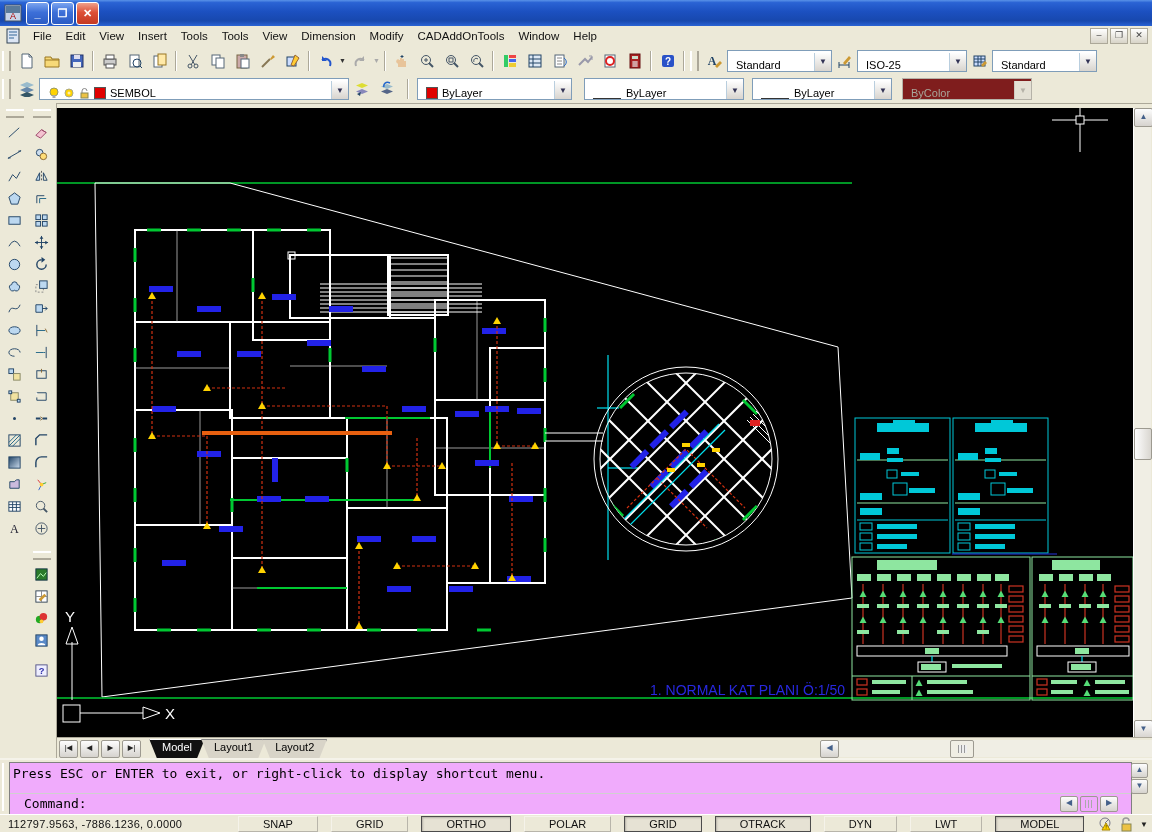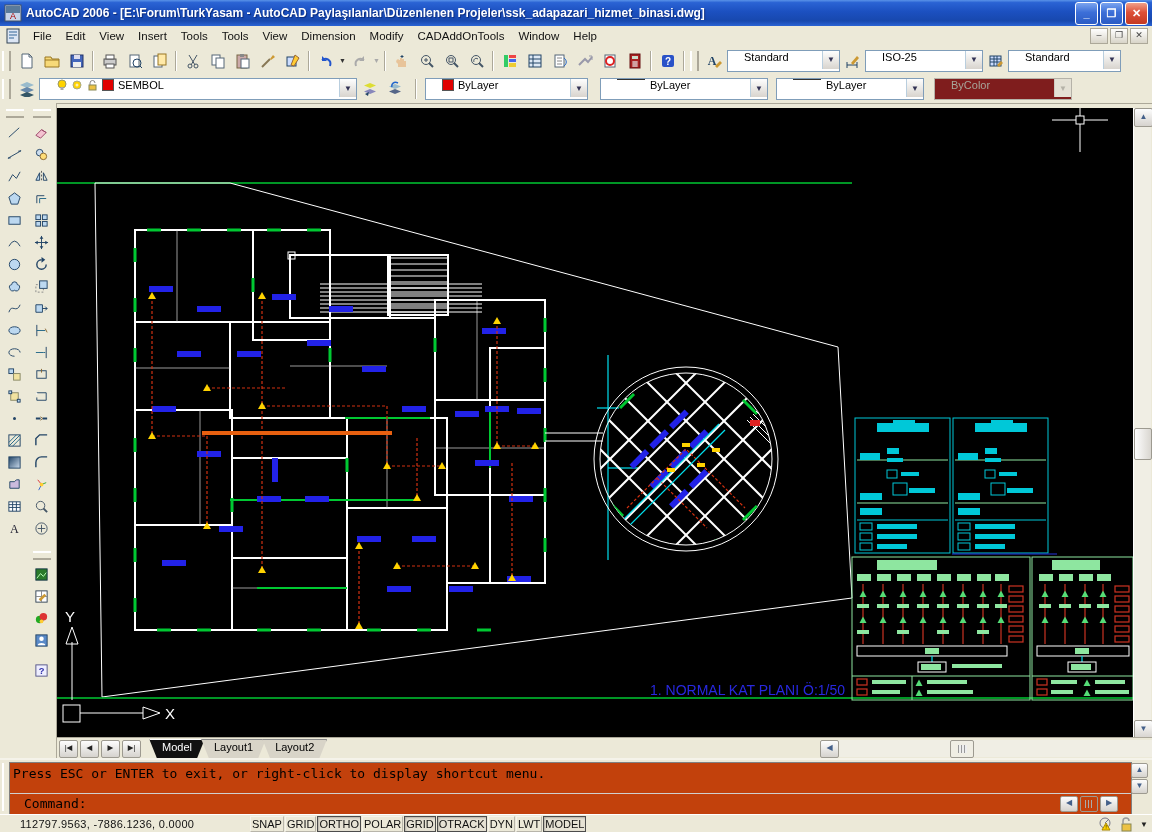--- a/index.html
+++ b/index.html
@@ -30,22 +30,22 @@
   
   .tbrow{position:absolute;left:0;width:1152px;background:#ece9d8;display:flex;align-items:center}
   #tb1{top:46px;height:29px;border-bottom:1px solid #e0dccf}
   #tb2{top:75px;height:28px;border-bottom:1px solid #aca899}
   .grip{width:5px;height:20px;margin:0 3px 0 2px;border-left:2px solid #fff;border-right:2px solid #aca899}
   .tsep{width:1px;height:20px;background:#aca899;border-right:1px solid #fff;margin:0 3px}
   .tbtn{width:23px;height:23px;display:flex;align-items:center;justify-content:center;border:1px solid transparent}
   .tbtn svg{width:16px;height:16px}
   .darr{width:9px;height:23px;display:flex;align-items:center;justify-content:center;font-size:7px;color:#333}
   .darr.dis{color:#aaa}
-  .combo{height:20px;background:#fff;border:1px solid #7f9db9;display:flex;align-items:flex-start;
-    font-size:11px;color:#000;padding-left:16px;position:relative}
+  .combo{height:20px;background:#fff;border:1px solid #7f9db9;display:flex;align-items:flex-end;
+    font-size:11px;color:#000;padding-left:8px;position:relative}
   .combo .cval{flex:1;white-space:nowrap;overflow:hidden}
   .combo .dbtn{width:16px;height:18px;border-left:1px solid #b9cede;
     background:linear-gradient(#fefefe,#d8d4ce);display:flex;align-items:center;justify-content:center;
     font-size:8px;color:#335}
   .combo.dis{background:#7f1d1d;border-color:#b5b2a8;color:#a8a59a}
   .combo.dis .dbtn{color:#b5b2a8;background:#e4e1d5;border-left-color:#cfccc2}
   .swatch{width:10px;height:10px;background:#e00000;border:1px solid #555;margin-right:4px;flex:none}
   .lseg{width:28px;height:1px;background:#333;margin-right:5px;flex:none}
 
   
@@ -86,56 +86,55 @@
     background:linear-gradient(#fdfdfd,#d6d3ce);color:#222;font-size:7.5px;text-align:center;line-height:14px}
   .tab{height:17px;padding:1px 12px 0 12px;margin-left:-4px;border:1px solid #888;
     background:#d8d4c8;clip-path:polygon(0 0,100% 0,calc(100% - 8px) 100%,8px 100%);color:#000}
   .tab.active{background:#111;color:#fff;border-color:#fff;font-weight:normal}
   .hscroll{position:absolute;left:763px;top:2px;width:372px;height:17px;background:#f0eee4}
 
   
   .cmdwin{position:absolute;left:0;top:758px;width:1152px;height:56px;background:#ece9d8;
     border-top:2px solid #f5f3ea}
   .cmdgrip{position:absolute;left:2px;top:3px;width:5px;height:48px;border-left:2px solid #fff;border-right:2px solid #aca899}
-  .cmdtext{position:absolute;left:9px;top:2px;width:1121px;height:51px;background:#c2410c;
+  .cmdtext{position:absolute;left:9px;top:2px;width:1121px;height:51px;background:#f0abfc;
     border:1px solid #808080;font-family:"DejaVu Sans Mono",monospace;font-size:13px;color:#000}
   .cmdhist{position:absolute;left:3px;top:3px;white-space:pre}
   .cmdsep{position:absolute;left:0;top:30px;width:100%;border-top:1px solid #d0d0d0}
   .cmdprompt{position:absolute;left:14px;top:33px}
   .cmdvs{position:absolute;left:1131px;top:3px;width:16px}
   .cmdvs .sbtn{width:15px;height:13px;line-height:11px;position:static;display:block;margin-bottom:1px}
   .cmdhs{position:absolute;left:1060px;top:36px;display:flex;gap:2px}
   .cmdhs .sbtn{position:static;width:16px;height:14px;line-height:12px}
   .cmdhs .sthumb{position:static;width:16px;height:14px;
     background-image:repeating-linear-gradient(90deg,#aaa 0 1px,transparent 1px 3px);background-size:9px 8px;
     background-repeat:no-repeat;background-position:center}
 
   
   .statusbar{position:absolute;left:0;top:814px;width:1152px;height:18px;background:#ece9d8;
     border-top:1px solid #fff;display:flex;align-items:center;font-size:11px;color:#111}
-  .coords{width:230px;padding-left:20px;letter-spacing:0.3px}
-  .tg{height:14px;line-height:14px;padding:0 1px;margin-right:1px;border:1px solid transparent}
+  .coords{width:230px;padding-left:8px;letter-spacing:0.3px}
+  .tg{height:14px;line-height:14px;padding:0 24px;margin-right:13px;border:1px solid transparent}
   .tg.on{border:1px solid #4c4c4c;background:#e6e2d4;box-shadow:inset 1px 1px 2px rgba(0,0,0,.22)}
   .tg.off{border-color:#f5f3ea #b8b5aa #b8b5aa #f5f3ea}
   .trayicons{margin-left:auto;display:flex;align-items:center;gap:4px;padding-right:4px}
   .trayicons svg{width:16px;height:16px}
   .traycaret{font-size:8px;color:#222;padding-left:2px}
 </style>
 </head>
 <body>
 
 <div id="app">
 
   <div class="titlebar">
     <svg class="appicon" viewBox="0 0 18 18">
       <rect x="1" y="1" width="16" height="16" fill="#c8d4e8" stroke="#456"></rect>
       <rect x="2" y="2" width="14" height="7" fill="#5a7a9a"></rect>
       <text x="9" y="15" font-size="9" fill="#a00" text-anchor="middle" font-family="Liberation Sans">A</text>
     </svg>
-    <div class="ttext">AutoCAD 2006 - [E:\Forum\TurkYasam - AutoCAD Paylaşılanlar\Düzenlenen Projeler\ssk_adapazari_hizmet_binasi.dwg]</div>
     <div class="winbtn">_</div>
     <div class="winbtn">❐</div>
     <div class="winbtn close">✕</div>
   </div>
 
   <div class="menubar">
     <svg class="doc-ico" viewBox="0 0 16 16">
       <rect x="2" y="1" width="12" height="14" fill="#dce6f4" stroke="#345"></rect>
       <path d="M4 4h8M4 7h8M4 10h5" stroke="#369" fill="none"></path>
     </svg>

